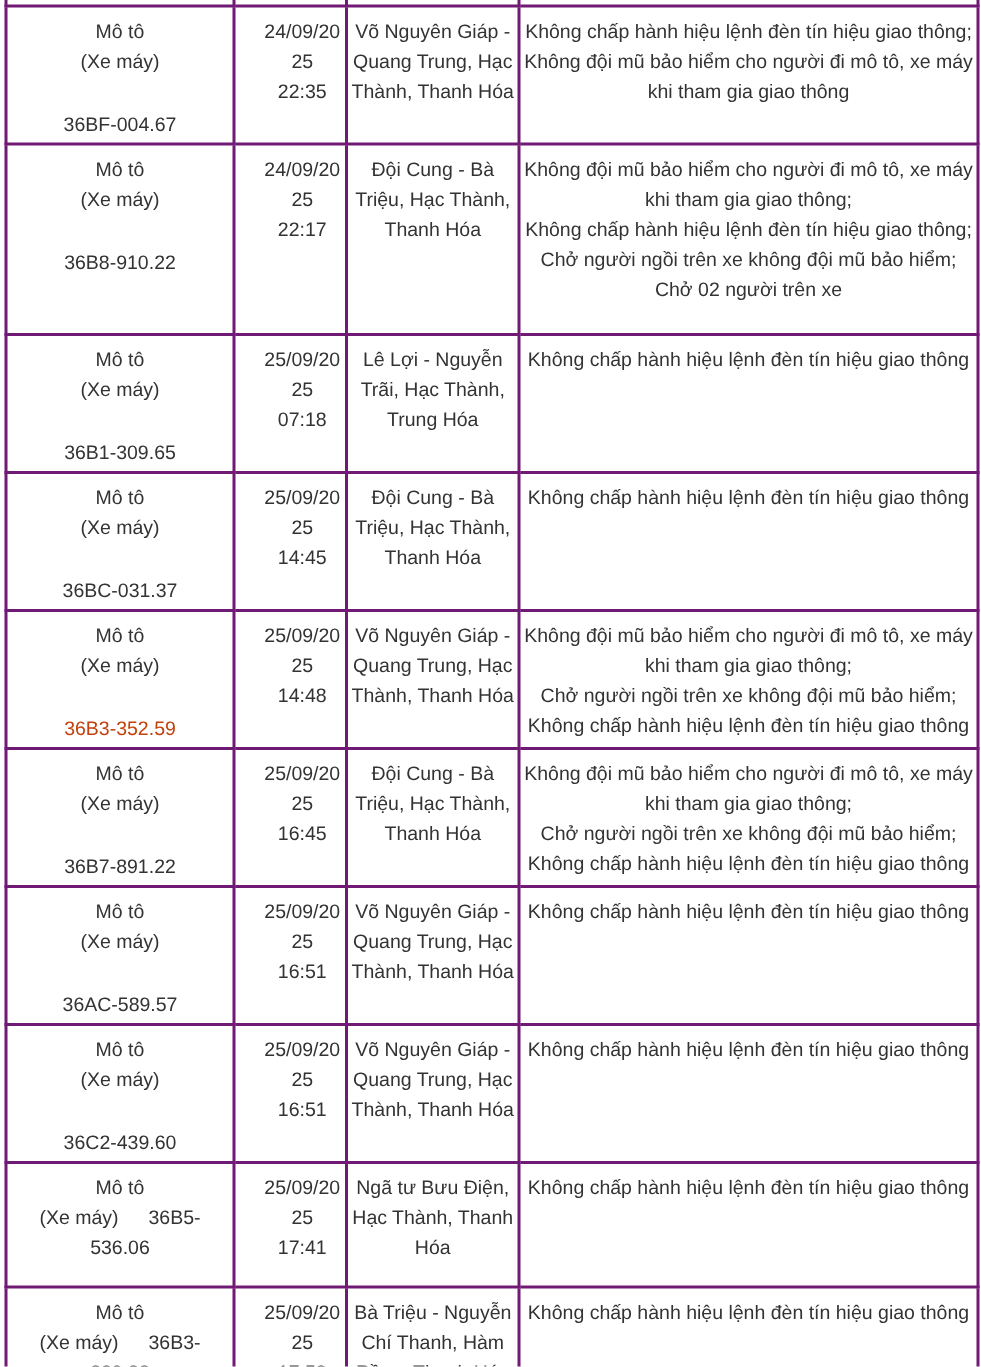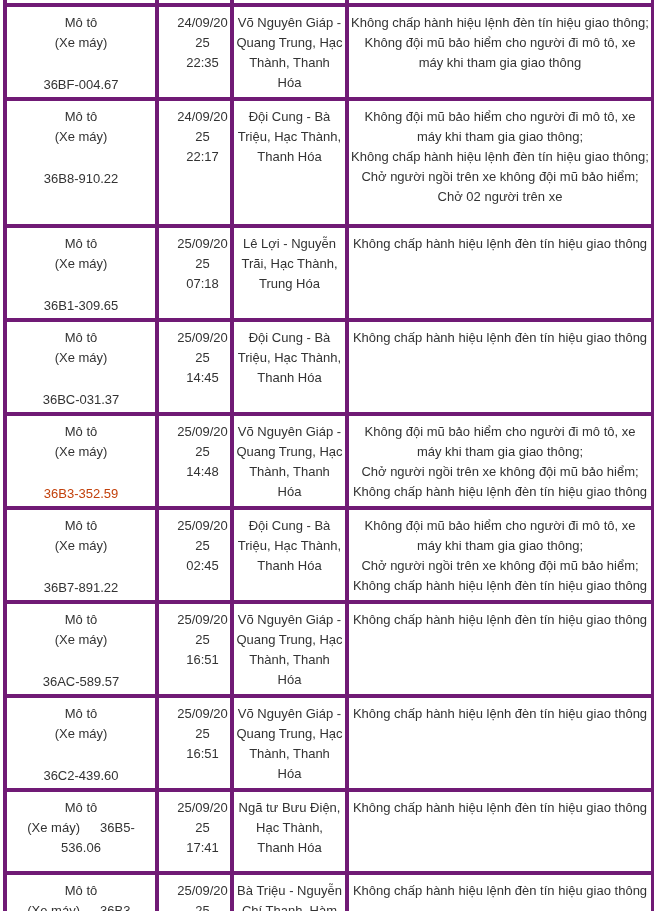--- a/index.html
+++ b/index.html
@@ -11,21 +11,21 @@
   table.vtable{
     border-collapse:collapse;table-layout:fixed;
     margin-left:3px;width:648px;
     border-left:2px solid #000;border-right:2px solid #000;border-bottom:3px solid #000;
   }
   col.c1{width:152px}
   col.c2{width:75px}
   col.c3{width:115px}
   col.c4{width:306px}
   td{
-    border:4px solid #701a75;
+    border:2px solid #701a75;
     vertical-align:top;text-align:center;
     padding:6px 2px 2px 2px;overflow:hidden;
     word-wrap:break-word;
   }
   tr.stub td{height:3px;padding:0;border-top:none;}
   .it{}
   .plate-block{margin-top:22px;}
   .plate-red{color:#c2410c;}
   .plate-inline{margin-left:20px;}
   .violations{white-space:pre-line;}
@@ -147,21 +147,21 @@
   </tr>
 
   <tr style="height:88px">
     <td>
       <div>Mô tô</div>
       <div class="it">(Xe máy)</div>
       <div class="plate-block">36B7-891.22</div>
     </td>
     <td class="dt-cell">
       <div>25/09/2025</div>
-      <div>02:45</div>
+      <div>16:45</div>
     </td>
     <td>
       <div>Đội Cung - Bà Triệu, Hạc Thành, Thanh Hóa</div>
     </td>
     <td>
       <div class="violations">Không đội mũ bảo hiểm cho người đi mô tô, xe máy khi tham gia giao thông;
 Chở người ngồi trên xe không đội mũ bảo hiểm;
 Không chấp hành hiệu lệnh đèn tín hiệu giao thông</div>
     </td>
   </tr>

